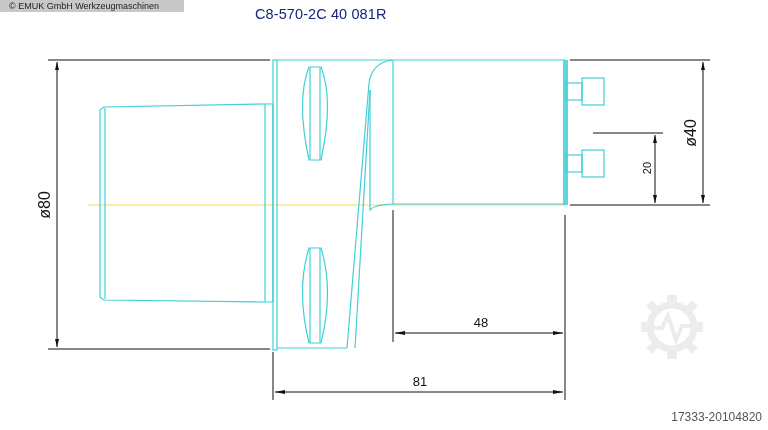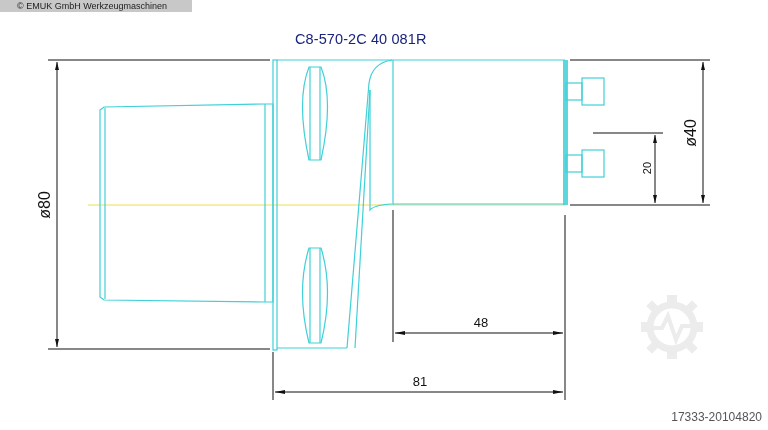--- a/index.html
+++ b/index.html
@@ -1,18 +1,18 @@
 <!DOCTYPE html>
 <html><head>
 <meta charset="utf-8">
 <style>
   html, body { margin:0; padding:0; background:#ffffff; }
   body { width:768px; height:430px; position:relative; overflow:hidden; font-family:"Liberation Sans", sans-serif; }
-  .credit { position:absolute; left:0; top:0; width:175px; height:12px; background:#c8c8c8; color:#222; font-size:9px; line-height:12px; padding-left:17px; white-space:nowrap; }
-  .title { position:absolute; left:255px; top:31px; color:#1a237e; font-size:14.5px; letter-spacing:0.1px;margin-left:40px; }
+  .credit { position:absolute; left:0; top:0; width:175px; height:12px; background:#c8c8c8; color:#222; font-size:9px; line-height:12px; padding-left:9px; white-space:nowrap; }
+  .title { position:absolute; left:255px; top:6px; color:#1a237e; font-size:14.5px; letter-spacing:0.1px; }
   .footer-id { position:absolute; right:6px; bottom:6px; color:#555; font-size:12px; }
   svg.drawing { position:absolute; left:0; top:0; }
   .dimtxt { font-family:"Liberation Sans", sans-serif; fill:#111; }
 </style>
 </head>
 <body>
 
 <div class="credit">© EMUK GmbH Werkzeugmaschinen</div>
 <div class="title">C8-570-2C 40 081R</div>
 

